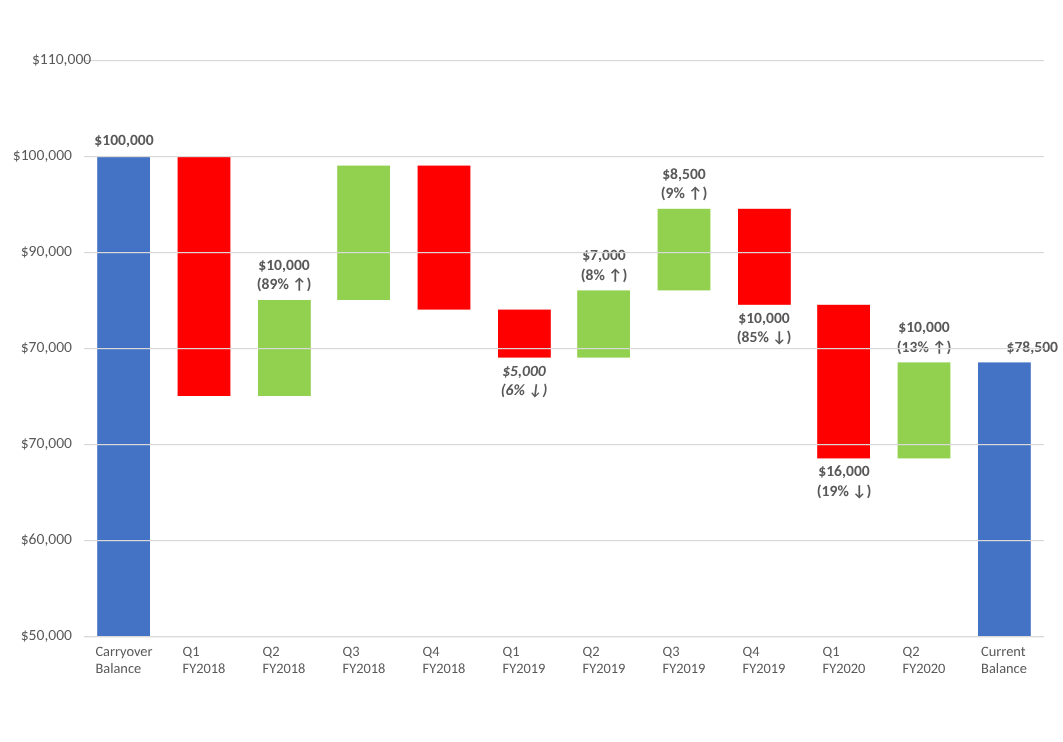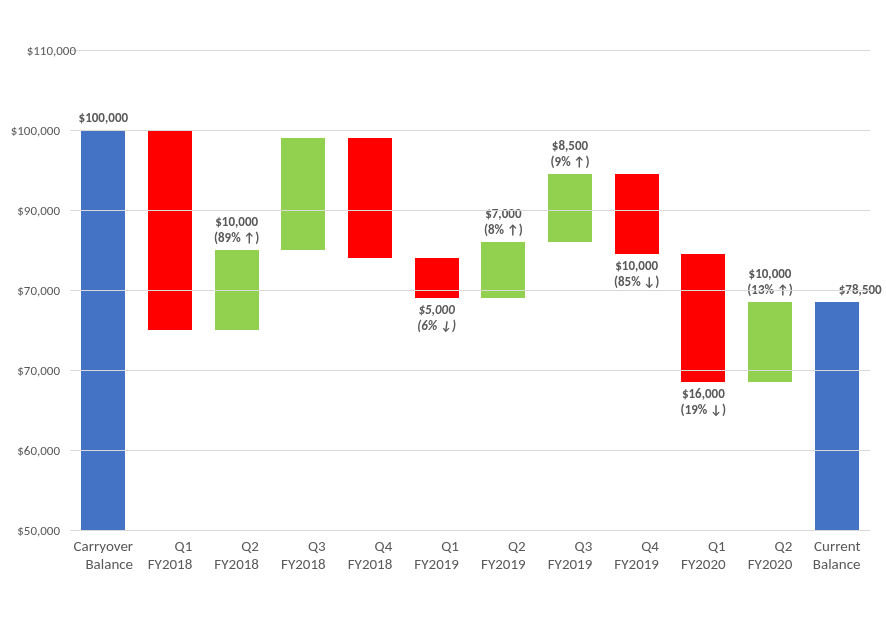--- a/index.html
+++ b/index.html
@@ -74,23 +74,23 @@
   .x-axis {
     position: absolute;
     left: 70px;
     top: 530px;      
     width: 800px;
     border-top: 1px solid #d9d9d9;
   }
   .x-tick {
     position: absolute;
     top: 6px;
-    font-size: 15px;
-    color: #595959;
-    text-align: right;
+    font-size: 12px;
+    color: #595959;
+    text-align: left;
     line-height: 1.2;
     transform: translateX(-50%);
     white-space: nowrap;
   }
 </style>
 </head>
 <body>
 
 <div class="chart-wrap">
 

